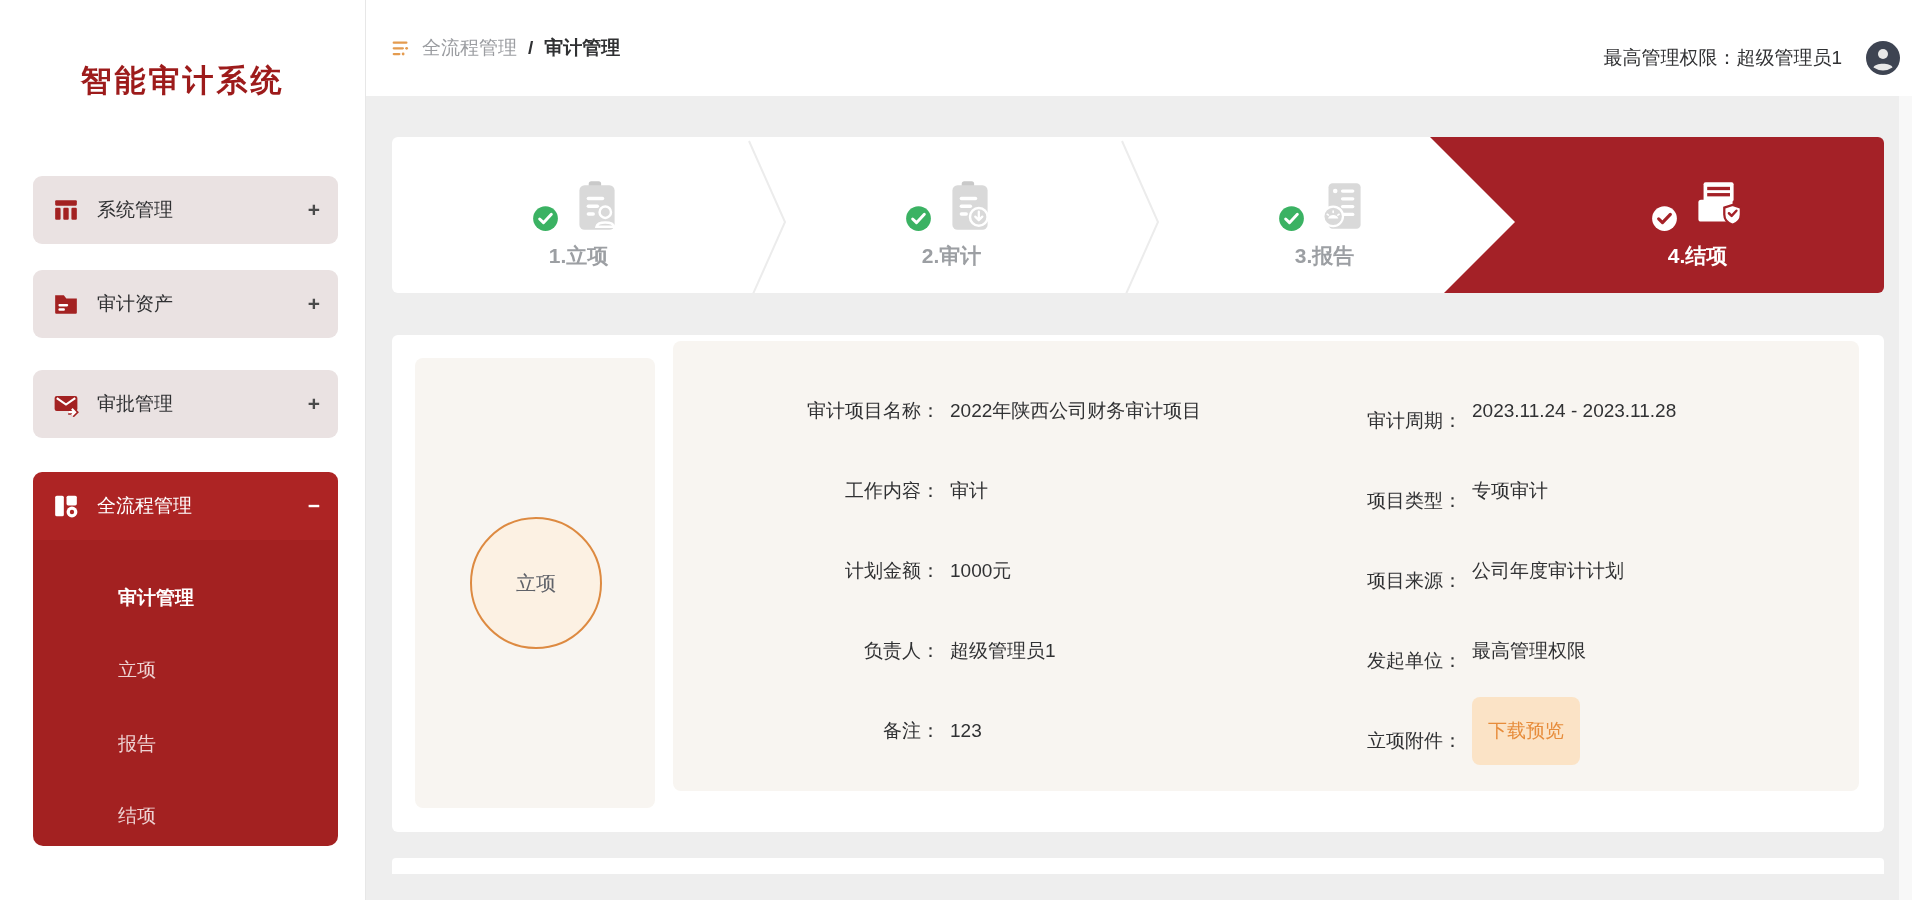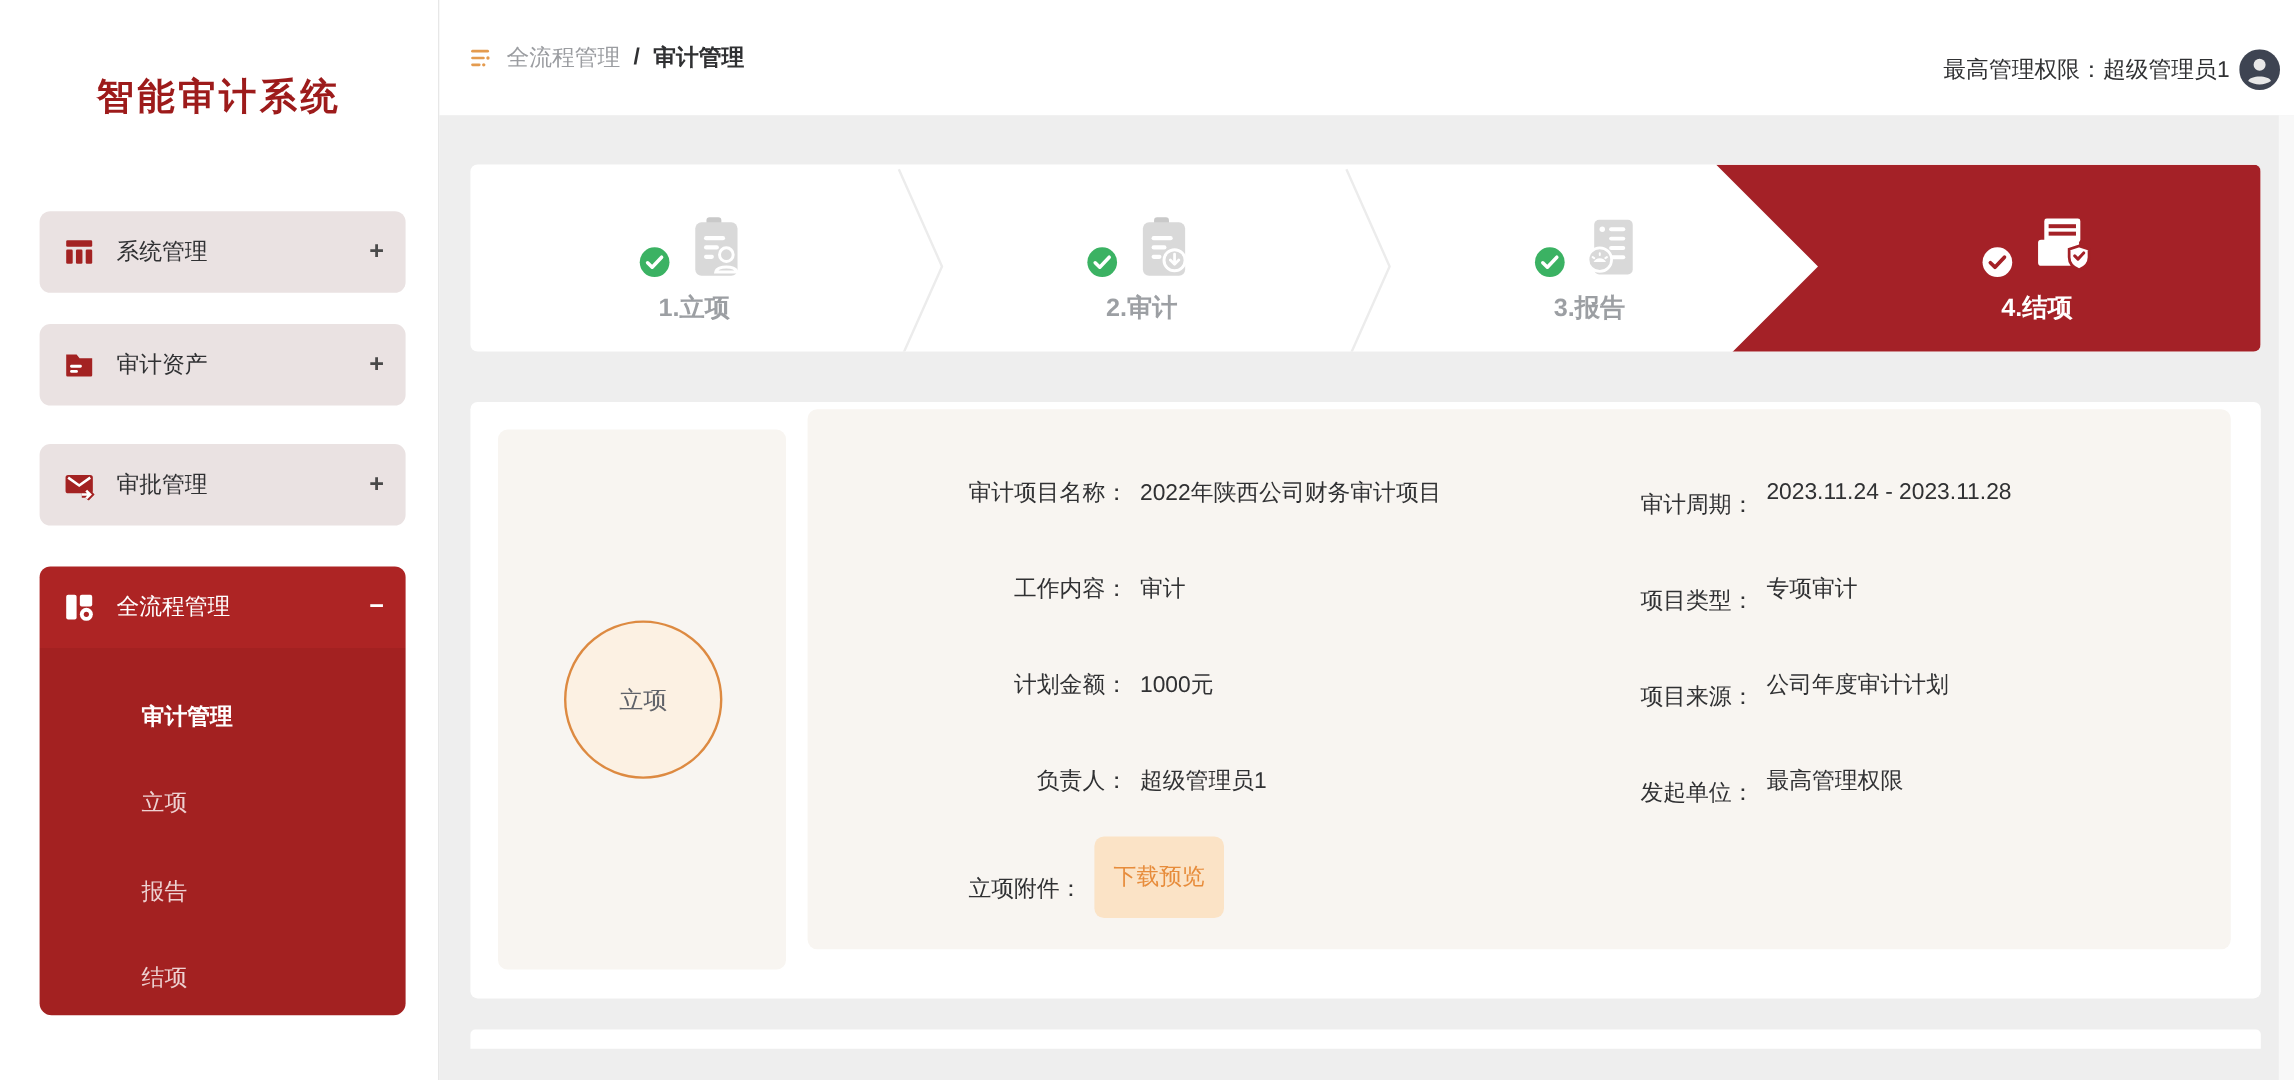--- a/index.html
+++ b/index.html
@@ -20,21 +20,21 @@
   .sub-item { position:absolute; left:85px; height:44px; line-height:44px; font-size:19px; color:#eed2d2; cursor:pointer; }
   .sub-item.active { color:#ffffff; font-weight:bold; }
 
   
   .main { position:absolute; left:366px; top:0; width:1546px; height:900px; background:#eeeeee; }
   .header { position:absolute; left:0; top:0; width:100%; height:96px; background:#fff; }
   .breadcrumb { position:absolute; left:24px; top:0; height:96px; display:flex; align-items:center; gap:11px; font-size:19px; }
   .crumb-muted { color:#9b9da1; cursor:pointer; }
   .crumb-sep { color:#303133; font-weight:bold; }
   .crumb-current { color:#303133; font-weight:600; }
-  .user-area { position:absolute; right:12px; top:0; height:116px; display:flex; align-items:center; gap:8px; }
+  .user-area { position:absolute; right:12px; top:0; height:116px; display:flex; align-items:center; gap:24px; }
   .user-text { font-size:19px; color:#303133; }
   .avatar { width:34px; height:34px; border-radius:50%; cursor:pointer; }
   .scroll-track { position:absolute; right:0; top:96px; width:13px; height:804px; background:#f8f8f8; }
 
   
   .stepper { position:absolute; left:26px; top:137px; width:1492px; height:156px; background:#fff; border-radius:6px; overflow:hidden; }
   .step-red { position:absolute; left:1038px; top:0; width:454px; height:170px; background:#a42127; clip-path:polygon(0 0,100% 0,100% 100%,0 100%,85px 50%); }
   .sep { position:absolute; top:0; height:170px; width:44px; z-index:1; }
   .steps-row { position:absolute; inset:0; display:flex; z-index:2; }
   .step { width:25%; height:100%; display:flex; flex-direction:column; align-items:center; padding-top:24px; cursor:pointer; }
@@ -308,20 +308,24 @@
             <span class="flabel">负责人：</span>
             <span class="fvalue">超级管理员1</span>
           </div>
           <div class="cell2">
             <span class="flabel">发起单位：</span>
             <span class="fvalue">最高管理权限</span>
           </div>
         </div>
 
         <div class="frow">
+          <div class="cell1">
+            <span class="flabel">备注：</span>
+            <span class="fvalue">123</span>
+          </div>
           <div class="cell2">
             <span class="flabel">立项附件：</span>
             <button class="dl-btn">下载预览</button>
           </div>
         </div>
 
       </div>
     </section>
 
     <div class="bottom-card"></div>

